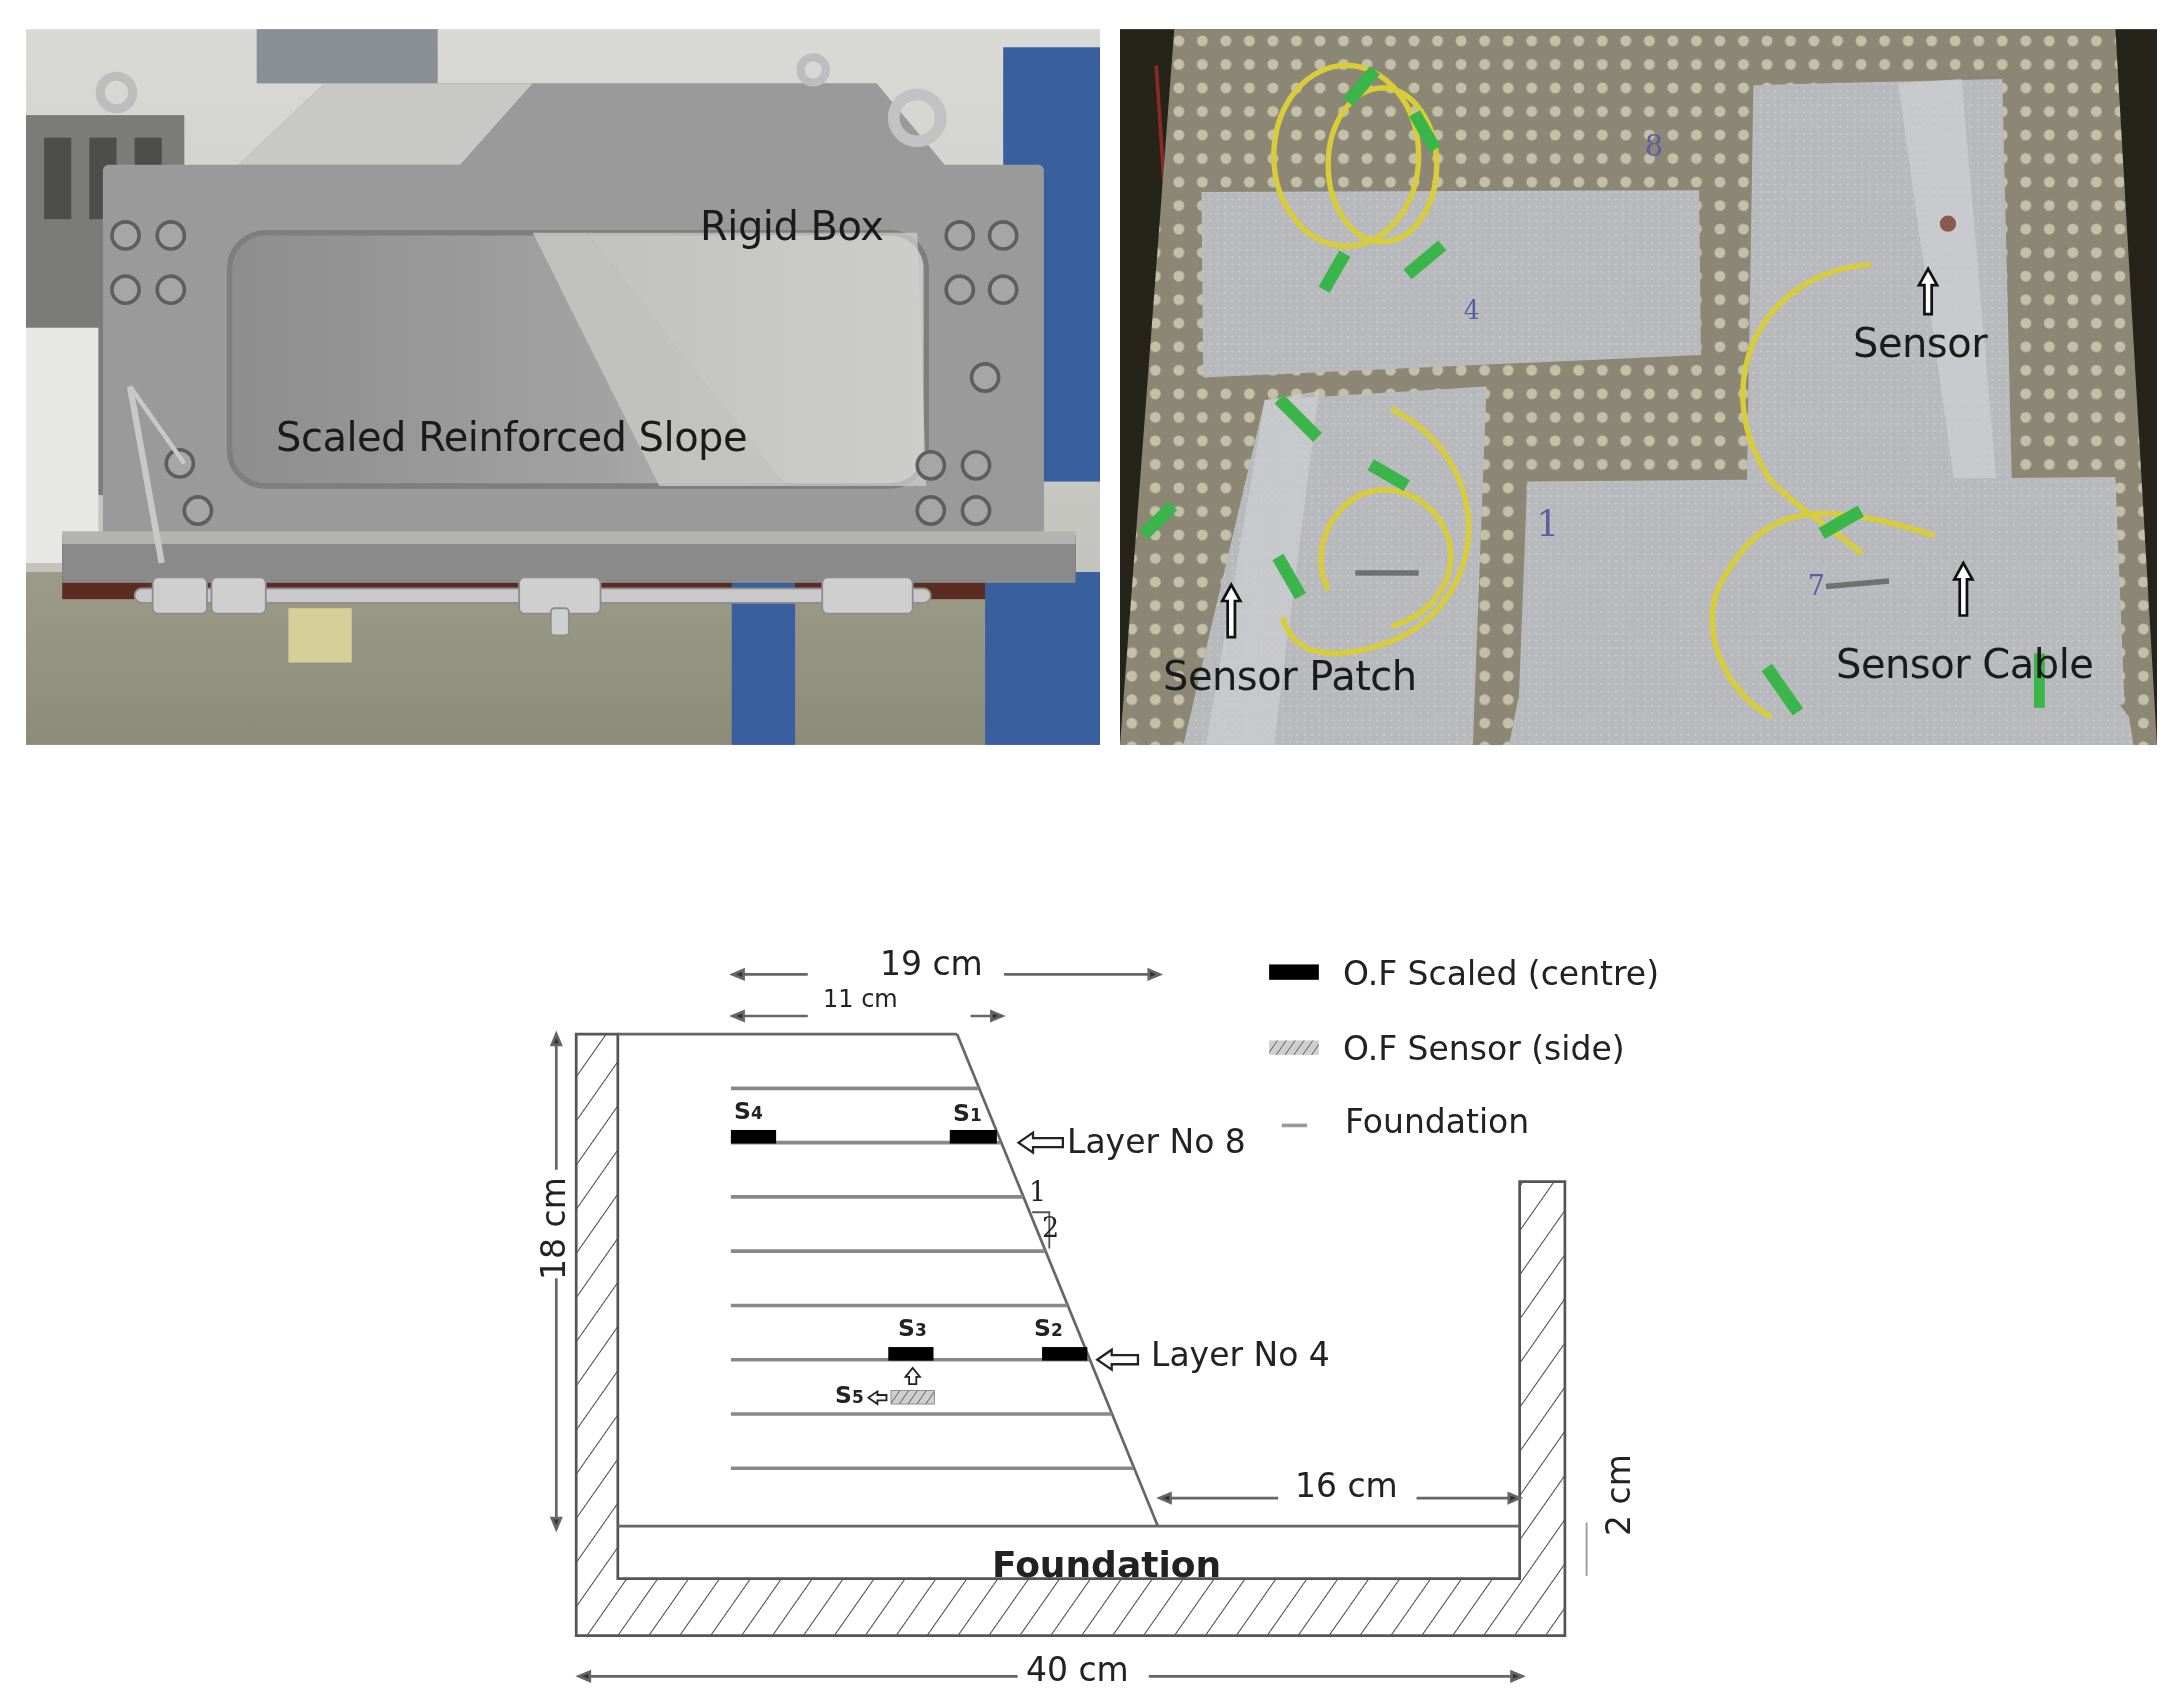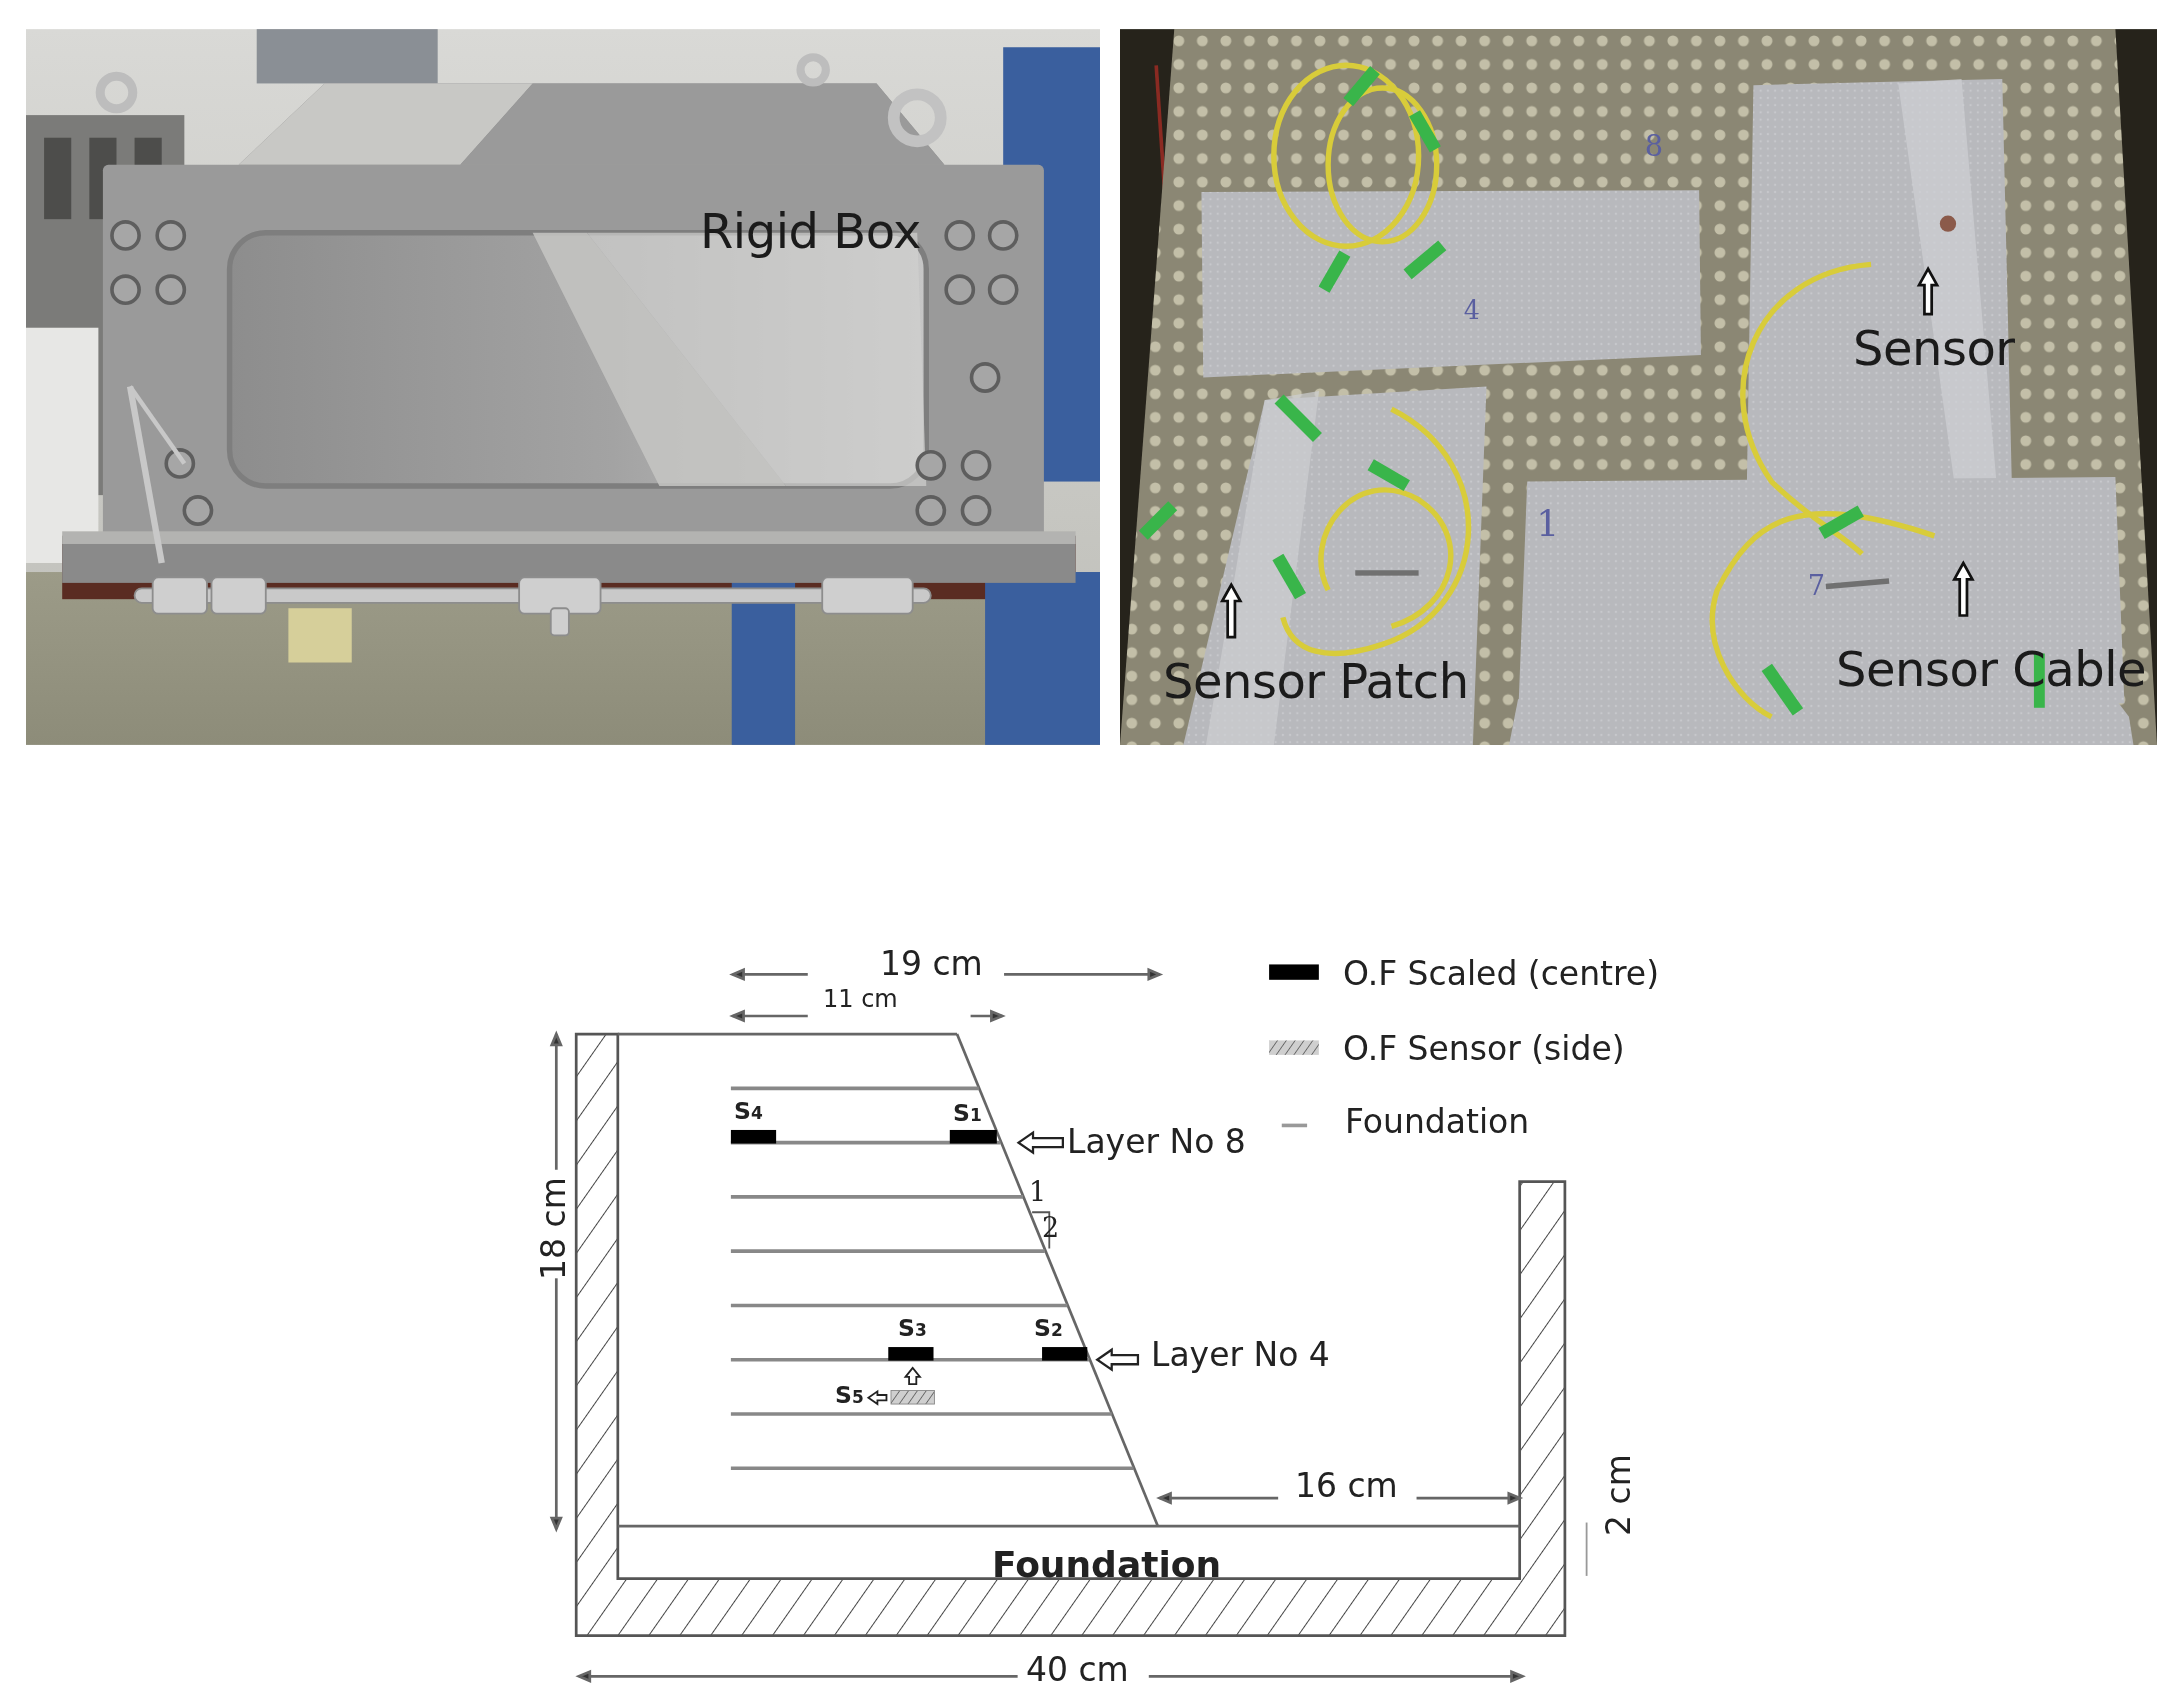--- a/index.html
+++ b/index.html
@@ -1,21 +1,21 @@
 <!DOCTYPE html>
 <html style="font-size:14.5px"><head>
 <meta charset="utf-8">
 <style>
   html,body{margin:0;padding:0;background:#ffffff;}
   body{width:2180px;height:1700px;position:relative;overflow:hidden;font-family:"Liberation Sans","DejaVu Sans",sans-serif;color:#222;}
   .photo{position:absolute;overflow:hidden;}
   #photo-left{left:26px;top:29px;width:1074px;height:716px;}
   #photo-right{left:1120px;top:29px;width:1037px;height:716px;}
   .photo svg{position:absolute;left:0;top:0;}
-  .ptxt{position:absolute;font-family:"DejaVu Sans","Liberation Sans",sans-serif;font-size:48px;color:#1b1b1b;white-space:nowrap;letter-spacing:-0.5px;}
+  .ptxt{position:absolute;font-family:"DejaVu Sans","Liberation Sans",sans-serif;font-size:40px;color:#1b1b1b;white-space:nowrap;letter-spacing:-0.5px;}
   #diagram{position:absolute;left:0;top:0;width:2180px;height:1700px;}
   .dtxt{position:absolute;font-family:"DejaVu Sans","Liberation Sans",sans-serif;color:#222;white-space:nowrap;}
   .big{font-size:33px;}
   .sens{font-size:23.5px;font-weight:bold;}
 </style>
 </head>
 <body>
 
 <div id="photo-left" class="photo">
   <svg width="1074" height="716" viewBox="0 0 1187 791">
@@ -92,20 +92,21 @@
       <circle cx="1000" cy="532" r="15"></circle>
         <circle cx="1050" cy="532" r="15"></circle>
       <circle cx="170" cy="480" r="15"></circle>
         <circle cx="190" cy="532" r="15"></circle>
     </g>
 
     <line x1="115" y1="395" x2="150" y2="590" stroke="#c8c8c8" stroke-width="7"></line>
     <line x1="115" y1="395" x2="175" y2="480" stroke="#c8c8c8" stroke-width="5"></line>
   </svg>
   <span class="ptxt" style="left:674px;top:174px;">Rigid Box</span>
+  <span class="ptxt" style="left:250px;top:385px;">Scaled Reinforced Slope</span>
 </div>
 
 <div id="photo-right" class="photo">
   <svg width="1037" height="716" viewBox="0 0 1146 791">
     <defs>
       <pattern id="bubble" width="26" height="26" patternUnits="userSpaceOnUse">
         <rect width="26" height="26" fill="#8b8774"></rect>
         <circle cx="13" cy="13" r="6" fill="#c3bfa8"></circle>
       </pattern>
       <pattern id="fabric" width="8" height="8" patternUnits="userSpaceOnUse">

